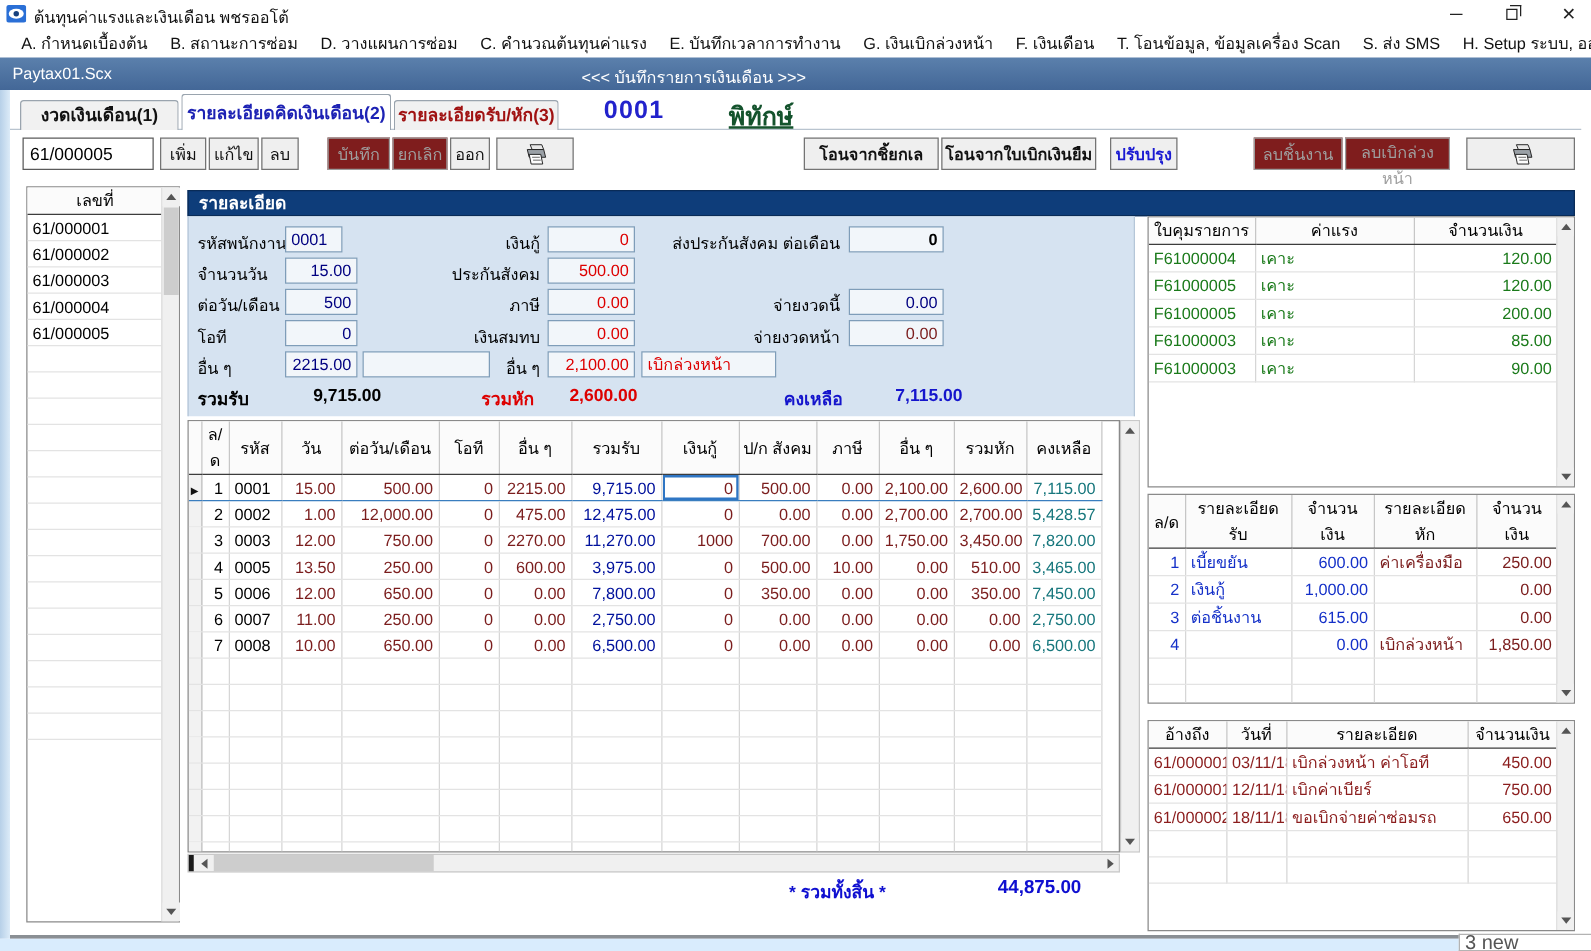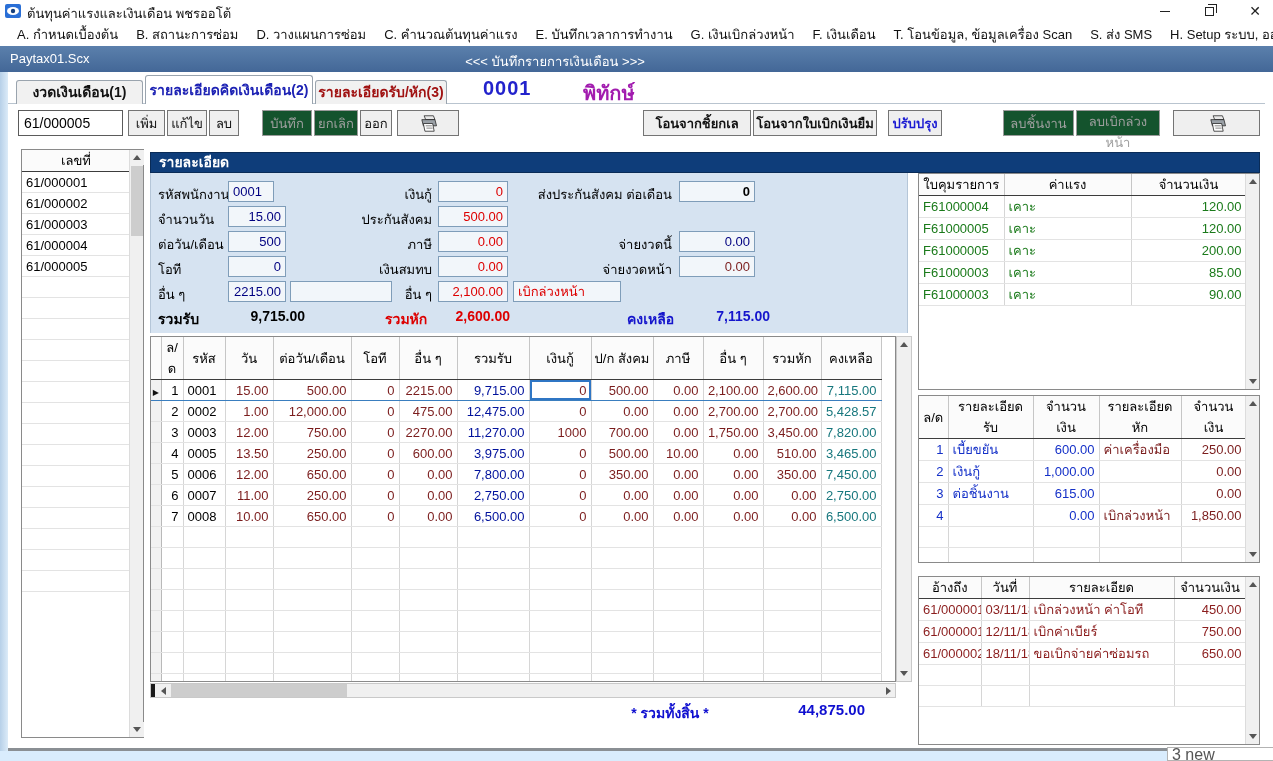--- a/index.html
+++ b/index.html
@@ -31,28 +31,28 @@
   .bottom-line { position:absolute; left:8px; top:748px; width:1265px; height:3px; background:#8a8f94; }
   .bottom-strip { position:absolute; left:0; top:751px; width:1273px; height:10px; background:#d9ecfd; }
 
   
   .tabline { position:absolute; left:8px; top:103px; width:1257px; height:1px; background:#b9c4cf; }
   .tab { position:absolute; border:1px solid #9aa4ae; border-bottom:none; border-radius:3px 3px 0 0; text-align:center; font-weight:bold; font-size:14px; background:#f1f1f1; cursor:default; }
   .tab1 { left:16px; top:80px; width:127px; height:24px; line-height:23px; color:#111; }
   .tab2 { left:145px; top:75px; width:168px; height:29px; line-height:28px; background:#ffffff; color:#1d22b4; z-index:2; }
   .tab3 { left:315px; top:80px; width:132px; height:24px; line-height:23px; color:#a01212; }
   .emp-code { position:absolute; left:483px; top:77px; font-size:20px; font-weight:bold; color:#2222cc; letter-spacing:1px; }
-  .emp-name { position:absolute; left:583px; top:77px; font-size:20px; font-weight:bold; color:#a21caf; }
+  .emp-name { position:absolute; left:583px; top:77px; font-size:20px; font-weight:bold; color:#14532d;text-decoration:underline; }
 
   
   .doc-input { position:absolute; left:18px; top:110px; width:105px; height:26px; border:1px solid #5b5b5b; padding:2px 5px; font-size:14px; font-family:inherit; background:#fff; }
   .tbtn { position:absolute; top:110px; height:26px; background:#efefef; border:1px solid #747474; font-size:13px; font-family:inherit; color:#111; text-align:center; cursor:default; }
   .tbtn.b-bold { font-weight:bold; }
   .tbtn.b-blue { color:#1a1ad2; font-weight:bold; }
-  .tbtn:disabled, .tbtn.disabled { background:#14532d; color:#9f9f9f; border-color:#9b9b9b; }
+  .tbtn:disabled, .tbtn.disabled { background:#7f1d1d; color:#9f9f9f; border-color:#9b9b9b; }
   .printer-svg { display:inline-block; vertical-align:middle; }
 
   
   table.vfp { border-collapse:collapse; table-layout:fixed; width:100%; }
   table.vfp th { font-weight:normal; font-size:13px; background:#fbfbfb; border-right:1px solid #c6c6c6; border-bottom:1px solid #3c3c3c; height:21px; padding:0 3px; }
   table.vfp td { font-size:13px; height:21px; padding:0 4px; border-right:1px solid #d6d6d6; border-bottom:1px solid #e3e3e3; overflow:hidden; white-space:nowrap; }
   .num { text-align:right; }
 
   
   .doc-list { position:absolute; left:21px; top:149px; width:123px; height:589px; border:1px solid #8a8a8a; background:#fff; }

